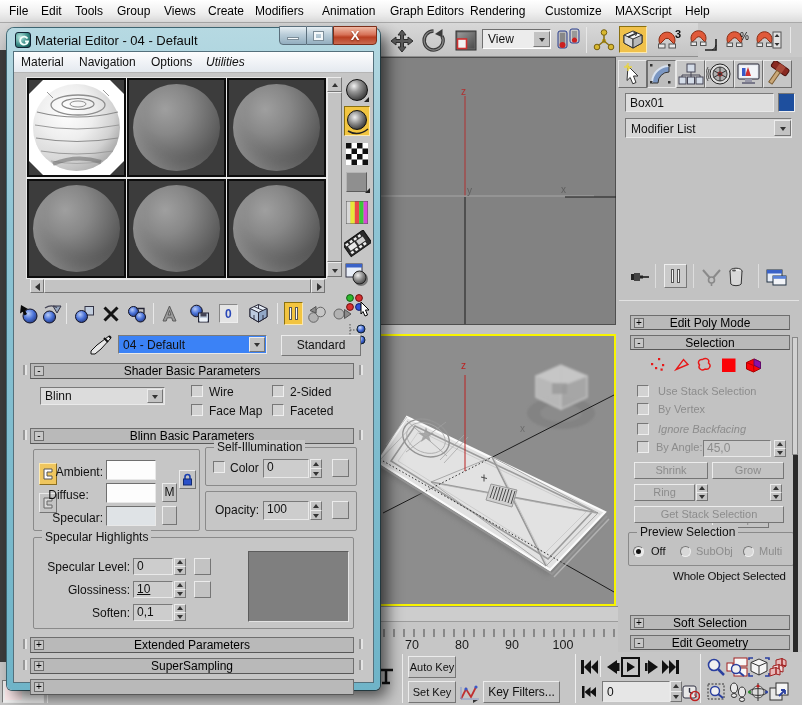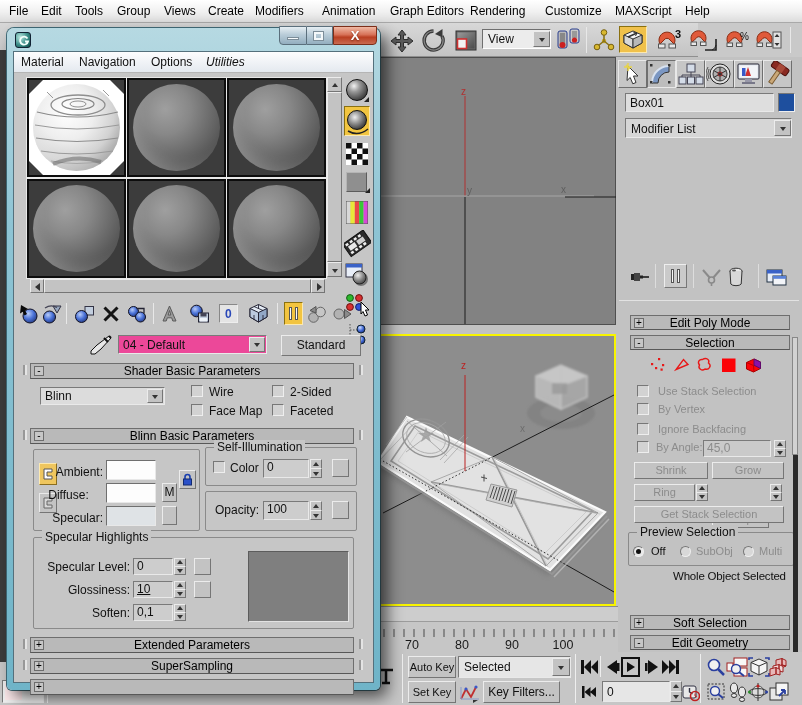--- a/index.html
+++ b/index.html
@@ -335,21 +335,21 @@
         <path d="M96.5 6.5 L104 3 L110.5 6 L110.5 12.5 L103.5 16 L96.5 13 Z" fill="#fb0207" stroke="#a00"></path>
         <path d="M104 3 L110.5 6 L110.5 12.5 L104 9.2 Z" fill="#8812a8" stroke="#60086c"></path>
         <path d="M96.5 6.5 L103.5 9.5 L104 16" fill="none" stroke="#a00" stroke-width="0.8"></path>
       </g>
   </svg>
   <span class="cb abs" style="left:20px;top:328px;"></span>
     <span class="gtxt abs" style="left:41px;top:328px;">Use Stack Selection</span>
   <span class="cb abs" style="left:20px;top:346px;"></span>
     <span class="gtxt abs" style="left:41px;top:346px;">By Vertex</span>
   <span class="cb abs" style="left:20px;top:366px;"></span>
-    <span class="gtxt abs" style="left:41px;top:366px;">Ignore Backfacing</span>
+    <span class="gtxt abs" style="left:41px;top:366px;font-style:italic;">Ignore Backfacing</span>
   <span class="cb abs" style="left:20px;top:384px;"></span>
     <span class="gtxt abs" style="left:39px;top:384px;">By Angle:</span>
   <div class="spinbox abs gtxt" style="left:86px;top:383px;width:68px;height:17px;background:#cacaca;">45,0</div>
   <div class="abs" style="left:157px;top:383px;">
       <div class="spn" style="height:9px;">
         <div class="up" style="margin:1px auto;"></div>
       </div>
       <div class="spn" style="height:9px;margin-top:-1px;">
         <div class="dn" style="margin:2px auto;"></div>
       </div>
@@ -436,26 +436,20 @@
   <div class="sunk abs" style="left:2px;top:28px;width:42px;height:23px;background:#efefef;">
       <div class="abs" style="left:2px;top:2px;width:17px;height:17px;background:#fce8ea;"></div>
     </div>
   <div class="abs" style="left:47px;top:28px;width:1px;height:23px;background:#8a8a8a;border-right:1px solid #eee;"></div>
   <svg class="abs" style="left:377px;top:14px;" width="20" height="20">
       <path d="M2 4 h14 M9 4 v13 M5 17 h8" stroke="#111" stroke-width="2.5"></path>
     </svg>
   <div class="abs" style="left:402px;top:2px;width:1px;height:49px;background:#8a8a8a;border-right:1px solid #eee;"></div>
   <div class="b3 abs" style="left:408px;top:4px;width:48px;height:22px;text-align:center;line-height:20px;font-size:11px;white-space:nowrap;">Auto Key</div>
   <div class="b3 abs" style="left:408px;top:29px;width:48px;height:22px;text-align:center;line-height:20px;font-size:11px;white-space:nowrap;">Set Key</div>
-  <div class="sunk abs" style="left:458px;top:4px;width:113px;height:22px;background:#e6e6e6;">
-    <span class="abs" style="left:5px;top:3px;font-size:12px;">Selected</span>
-    <div class="b3 abs" style="left:93px;top:1px;width:18px;height:18px;">
-        <div class="dn abs" style="left:5px;top:7px;"></div>
-      </div>
-  </div>
   <svg class="abs" style="left:459px;top:31px;" width="22" height="20">
       <path d="M2 16 L7 6 L12 14 L17 4" fill="none" stroke="#c03030" stroke-width="1.8"></path>
       <path d="M2 16 h18 M2 16 v-12" stroke="#8a9ac8"></path>
       <circle cx="7" cy="6" r="1.6" fill="#3858c8"></circle>
       <circle cx="17" cy="4" r="1.6" fill="#3858c8"></circle>
       <path d="M14 17 l5 0 -5 3 Z" fill="#333"></path>
     </svg>
   <div class="b3 abs" style="left:483px;top:29px;width:77px;height:22px;text-align:center;line-height:20px;font-size:12px;">Key Filters...</div>
   <div class="abs" style="left:575px;top:2px;width:1px;height:49px;background:#8a8a8a;border-right:1px solid #eee;"></div>
   <svg class="abs" style="left:580px;top:7px;" width="19" height="16">
@@ -563,20 +557,21 @@
 
 <div class="abs" style="left:0;top:50px;width:7px;height:612px;background:#3c3c3c;"></div>
 
 <div id="win" class="abs" style="left:7px;top:28px;width:373px;height:662px;border-radius:7px 7px 5px 5px;background:linear-gradient(#b6d9e2,#8ec4d4 30%,#6fb4c8);box-shadow:7px 7px 16px rgba(0,0,0,0.62),0 0 0 1px #45717e;">
 
   <div class="abs" style="left:8px;top:4px;width:16px;height:16px;border-radius:3px;background:radial-gradient(circle at 30% 30%,#b8e8e0,#3b8d88 55%,#0c4844);border:1px solid #123;">
     <svg width="16" height="16">
         <path d="M11.5 5.5 A 4 4 0 1 0 12 8.5 L 9 8.5" fill="none" stroke="#f2fffc" stroke-width="1.8"></path>
       </svg>
   </div>
+  <div class="abs" style="left:28px;top:5px;font-size:13px;color:#0a0a0a;">Material Editor - 04 - Default</div>
 
   <div class="abs" style="left:272px;top:-2px;width:99px;height:19px;">
     <div class="abs" style="left:0;top:0;width:28px;height:19px;background:linear-gradient(#e6eef3,#b9ccd8 45%,#93aebf);border:1px solid #5b6f7c;border-radius:0 0 0 4px;">
       <div class="abs" style="left:7px;top:10px;width:12px;height:3px;background:#f6fafc;border:1px solid #7c8d99;"></div>
     </div>
     <div class="abs" style="left:28px;top:0;width:26px;height:19px;background:linear-gradient(#e6eef3,#b9ccd8 45%,#93aebf);border:1px solid #5b6f7c;border-left:none;">
       <div class="abs" style="left:7px;top:5px;width:9px;height:8px;border:2px solid #f4f8fa;outline:1px solid #7c8d99;"></div>
     </div>
     <div class="abs" style="left:54px;top:0;width:44px;height:19px;background:linear-gradient(#f0b9a4,#d77258 45%,#b93f22 60%,#c96a50);border:1px solid #7c2d18;border-radius:0 0 4px 0;color:#fff;font-weight:bold;font-size:13px;text-align:center;line-height:17px;text-shadow:0 1px 2px #7c2d18;">X</div>
   </div>
@@ -794,21 +789,21 @@
         <svg class="abs" style="left:318px;top:5px;" width="21" height="20">
             <circle cx="7" cy="10" r="5" fill="#b2b2b2" stroke="#666"></circle>
             <path d="M12.5 5.5 L19 10 L12.5 14.5 Z" fill="#8a8a8a" stroke="#555"></path>
           </svg>
       </div>
 
       <svg class="abs" style="left:75px;top:262px;" width="24" height="21">
           <path d="M20 1 L22 3 L12 14 L6 19 L2 19 L2 16 L8 10 Z" fill="#e8e8e8" stroke="#111"></path>
           <path d="M15 3 L19 7 M20 1 L22 3" stroke="#111" stroke-width="2"></path>
         </svg>
-      <div class="sunk abs" style="left:104px;top:262px;width:149px;height:19px;background:#ec4899;">
+      <div class="sunk abs" style="left:104px;top:262px;width:149px;height:19px;background:#3b82f6;">
         <div class="abs" style="left:4px;top:2px;">04 - Default</div>
         <div class="b3 abs" style="left:130px;top:1px;width:16px;height:15px;">
             <div class="dn abs" style="left:4px;top:5px;"></div>
           </div>
       </div>
       <div class="b3 abs" style="left:267px;top:262px;width:80px;height:21px;text-align:center;line-height:19px;">Standard</div>
       <div class="abs" style="left:9px;top:292px;width:4px;height:10px;border-left:2px solid #989898;border-right:2px solid #e4e4e4;"></div>
         <div class="abs" style="left:345px;top:292px;width:4px;height:10px;border-left:2px solid #989898;border-right:2px solid #e4e4e4;"></div>
         <div class="abs" style="left:9px;top:357px;width:4px;height:10px;border-left:2px solid #989898;border-right:2px solid #e4e4e4;"></div>
         <div class="abs" style="left:345px;top:357px;width:4px;height:10px;border-left:2px solid #989898;border-right:2px solid #e4e4e4;"></div>

